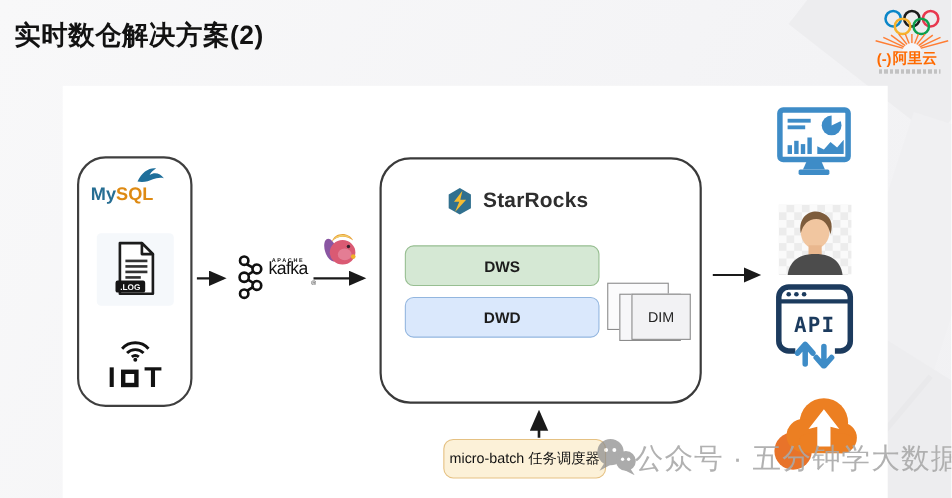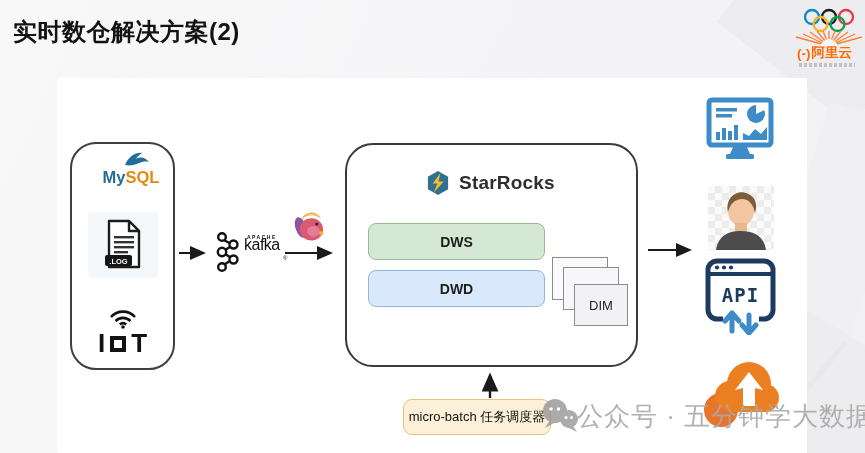--- a/index.html
+++ b/index.html
@@ -26,54 +26,54 @@
   .vendor-row { position:absolute; left:797px; top:44px; z-index:2; display:flex; align-items:center; gap:1px;
                 color:#ff6a00; font-weight:800; font-size:13.5px; white-space:nowrap; }
   .tagline { position:absolute; left:799px; top:63px; width:56px; height:4px; z-index:2; opacity:.75;
              background:repeating-linear-gradient(90deg,#b3b3b3 0 3px, transparent 3px 5px); }
 
   .abs { position:absolute; z-index:2; }
 
   
   .source-box { left:70px; top:142px; width:105px; height:228px; background:#fff;
                 border:2px solid #3f3f3f; border-radius:26px; }
-  .mysql-text { left:92px; top:168px; width:78px; text-align:center; font-size:16.5px; font-weight:bold; letter-spacing:0; }
+  .mysql-text { left:72px; top:168px; width:78px; text-align:center; font-size:16.5px; font-weight:bold; letter-spacing:0; }
   .mysql-my { color:#276e93; } .mysql-sql { color:#de8a13; }
   .dolphin { left:124px; top:150px; }
   .log-tile { left:88px; top:212px; width:70px; height:66px; background:#f5f8fb; border-radius:4px; }
   .log-doc { left:103px; top:217px; }
   .wifi { left:106px; top:307px; }
   .iot-row { left:70px; top:328px; width:105px; display:flex; justify-content:center; align-items:center; gap:5px;
              font-size:26px; font-weight:bold; color:#121212; }
   .iot-square { width:16px; height:16px; border:4.5px solid #121212; }
 
   
   .kafka-icon { left:213px; top:231px; }
   .kafka-apache { left:247px; top:234px; font-size:5px; font-weight:bold; letter-spacing:1.5px; color:#111; }
   .kafka-name { left:244px; top:236px; font-size:16px; font-weight:normal; color:#111; letter-spacing:-0.5px; }
   .kafka-reg { left:283px; top:255px; font-size:6px; color:#111; }
 
   .flink { left:294px; top:209px; }
 
   
   .sr-box { left:345px; top:143px; width:293px; height:224px; background:#fff;
             border:2px solid #3a3a3a; border-radius:28px; }
-  .sr-logo { left:345px; top:170px; width:250px; display:flex; justify-content:center; align-items:center; gap:8px;margin-left:20px; }
+  .sr-logo { left:345px; top:170px; width:250px; display:flex; justify-content:center; align-items:center; gap:8px; }
   .sr-name { font-size:19px; font-weight:600; color:#2e2e2e; letter-spacing:0.2px; }
 
   .layer { left:368px; width:177px; height:37px; border-radius:8px; border:1.5px solid;
            display:flex; align-items:center; justify-content:center; font-size:14px; font-weight:600; color:#1c1c1c; }
   .layer-dws { top:223px; background:#d5e8d4; border-color:#97be91; }
   .layer-dwd { top:270px; background:#dae8fc; border-color:#93b6df; }
   .layer-ods { top:316px; background:#fff2cc; border-color:#dfc383; }
 
   .dim-sheet { width:56px; height:43px; background:#fbfbfc; border:1.5px solid #8c8c8c; }
   .dim-1 { left:552px; top:257px; }
   .dim-2 { left:563px; top:267px; background:#f7f7f9; }
-  .dim-3 { left:574px; top:284px; width:54px; height:42px; background:#f2f2f4;
+  .dim-3 { left:574px; top:267px; width:54px; height:42px; background:#f2f2f4;
            display:flex; align-items:center; justify-content:center; font-size:13px; color:#222; }
 
   
   .sched-box { left:403px; top:399px; width:148px; height:36px; background:#fcf1d8;
                border:1.5px solid #e5c183; border-radius:9px;
                display:flex; align-items:center; justify-content:center; font-size:13px; color:#111; }
 
   
   .icon-dashboard { left:705px; top:97px; }
   .avatar-box { left:708px; top:186px; width:66px; height:64px;

